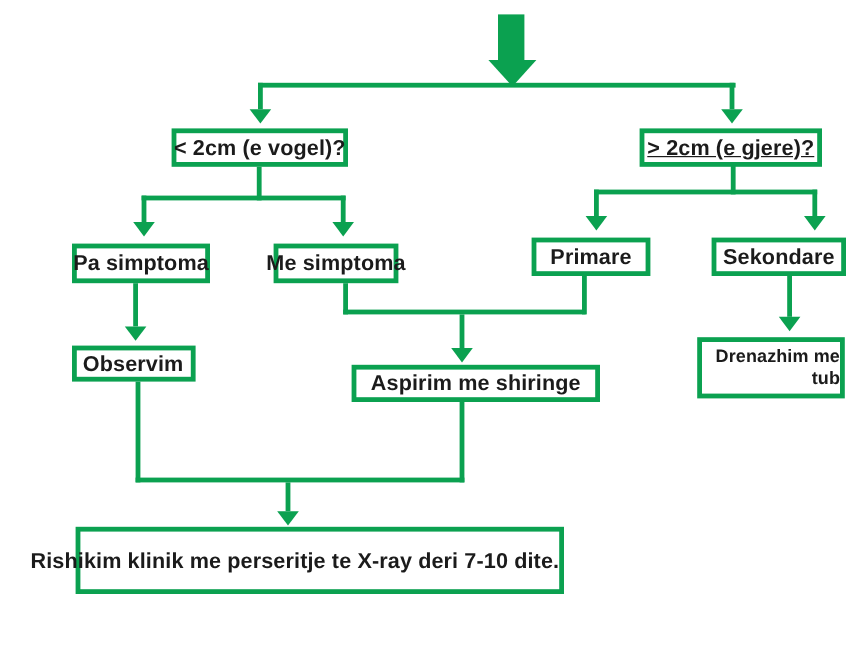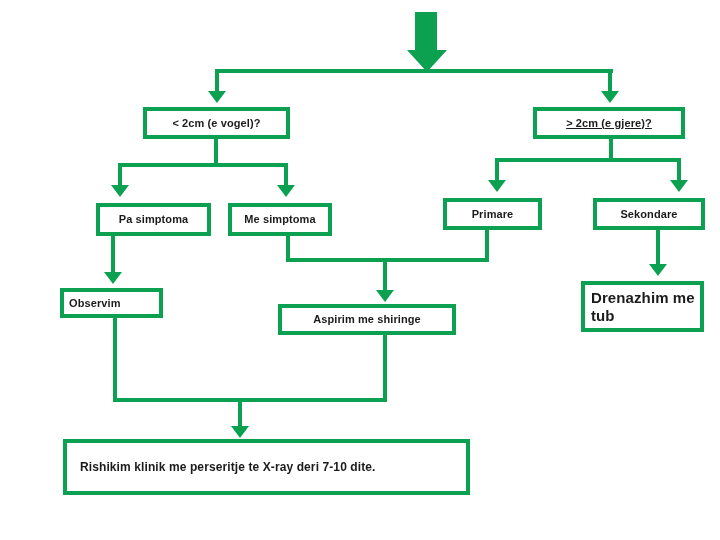--- a/index.html
+++ b/index.html
@@ -4,26 +4,26 @@
 <style>
   :root { --green:#0ba150; --ink:#1b1b1b; --bg:#ffffff; }
   html,body { margin:0; padding:0; background:var(--bg); }
   .stage {
     position:relative; width:720px; height:540px; background:var(--bg);
     overflow:hidden; font-family:"Liberation Sans", sans-serif; color:var(--ink);
   }
   .box {
     position:absolute; box-sizing:border-box;
     border:4px solid var(--green); background:#fff;
-    color:var(--ink); font-weight:bold; font-size:11px; letter-spacing:0.1px;
+    color:var(--ink); font-weight:bold; font-size:18px; letter-spacing:0.1px;
     display:flex; align-items:center; justify-content:center;
     text-align:center; white-space:nowrap; line-height:1.15;
   }
   .box.align-left { justify-content:flex-start; text-align:left; }
-  .box.multi { flex-direction:column; align-items:flex-start; justify-content:center; }
+  .box.multi { flex-direction:column; align-items:flex-end; justify-content:center; }
   .line { position:absolute; background:var(--green); }
   .ah {
     position:absolute; width:0; height:0;
     border-left:9px solid transparent; border-right:9px solid transparent;
     border-top:12px solid var(--green);
   }
   .big-shaft { position:absolute; left:415px; top:12px; width:22px; height:39px; background:var(--green); }
   .big-head {
     position:absolute; left:407px; top:50px; width:0; height:0;
     border-left:20px solid transparent; border-right:20px solid transparent;
@@ -57,47 +57,47 @@
   <div class="line" style="left:284px;top:163px;width:4px;height:22px;"></div>
   <div class="ah" style="left:277px;top:185px;"></div>
 
   <div class="line" style="left:609px;top:138px;width:4px;height:24px;"></div>
   <div class="line" style="left:495px;top:158px;width:186px;height:4px;"></div>
   <div class="line" style="left:495px;top:158px;width:4px;height:22px;"></div>
   <div class="ah" style="left:488px;top:180px;"></div>
   <div class="line" style="left:677px;top:158px;width:4px;height:22px;"></div>
   <div class="ah" style="left:670px;top:180px;"></div>
 
-  <div class="box" style="left:60px;top:203px;width:115px;height:33px;margin-left:36px;">Pa simptoma</div>
+  <div class="box" style="left:60px;top:203px;width:115px;height:33px;">Pa simptoma</div>
   <div class="box" style="left:228px;top:203px;width:104px;height:33px;">Me simptoma</div>
   <div class="box" style="left:443px;top:198px;width:99px;height:32px;">Primare</div>
   <div class="box" style="left:593px;top:198px;width:112px;height:32px;">Sekondare</div>
 
   <div class="line" style="left:111px;top:236px;width:4px;height:36px;"></div>
   <div class="ah" style="left:104px;top:272px;"></div>
 
   <div class="line" style="left:286px;top:236px;width:4px;height:26px;"></div>
   <div class="line" style="left:485px;top:230px;width:4px;height:32px;"></div>
   <div class="line" style="left:286px;top:258px;width:202px;height:4px;"></div>
   <div class="line" style="left:383px;top:262px;width:4px;height:28px;"></div>
   <div class="ah" style="left:376px;top:290px;"></div>
 
   <div class="line" style="left:656px;top:230px;width:4px;height:34px;"></div>
   <div class="ah" style="left:649px;top:264px;"></div>
 
   <div class="box align-left" style="left:60px;top:288px;width:103px;height:30px;padding-left:5px;">Observim</div>
-  <div class="box" style="left:278px;top:304px;width:178px;height:31px;">Aspirim me shiringe</div>
+  <div class="box" style="left:293px;top:304px;width:207px;height:31px;">Aspirim me shiringe</div>
   <div class="box multi" style="left:581px;top:281px;width:123px;height:51px;padding-left:6px;font-size:15px;">
     <span>Drenazhim me</span>
     <span>tub</span>
   </div>
 
   <div class="line" style="left:113px;top:318px;width:4px;height:84px;"></div>
   <div class="line" style="left:383px;top:335px;width:4px;height:67px;"></div>
   <div class="line" style="left:113px;top:398px;width:274px;height:4px;"></div>
   <div class="line" style="left:238px;top:402px;width:4px;height:24px;"></div>
   <div class="ah" style="left:231px;top:426px;"></div>
 
-  <div class="box multi" style="left:63px;top:439px;width:407px;height:56px;padding-left:13px;font-size:12px;line-height:23px;">
+  <div class="box multi" style="left:63px;top:439px;width:407px;height:56px;padding-left:13px;font-size:18px;line-height:23px;">
     <span class="fin-line">Rishikim klinik me perseritje te X-ray deri 7-10 dite.</span>
   </div>
 
 </div>
 
 </body></html>

